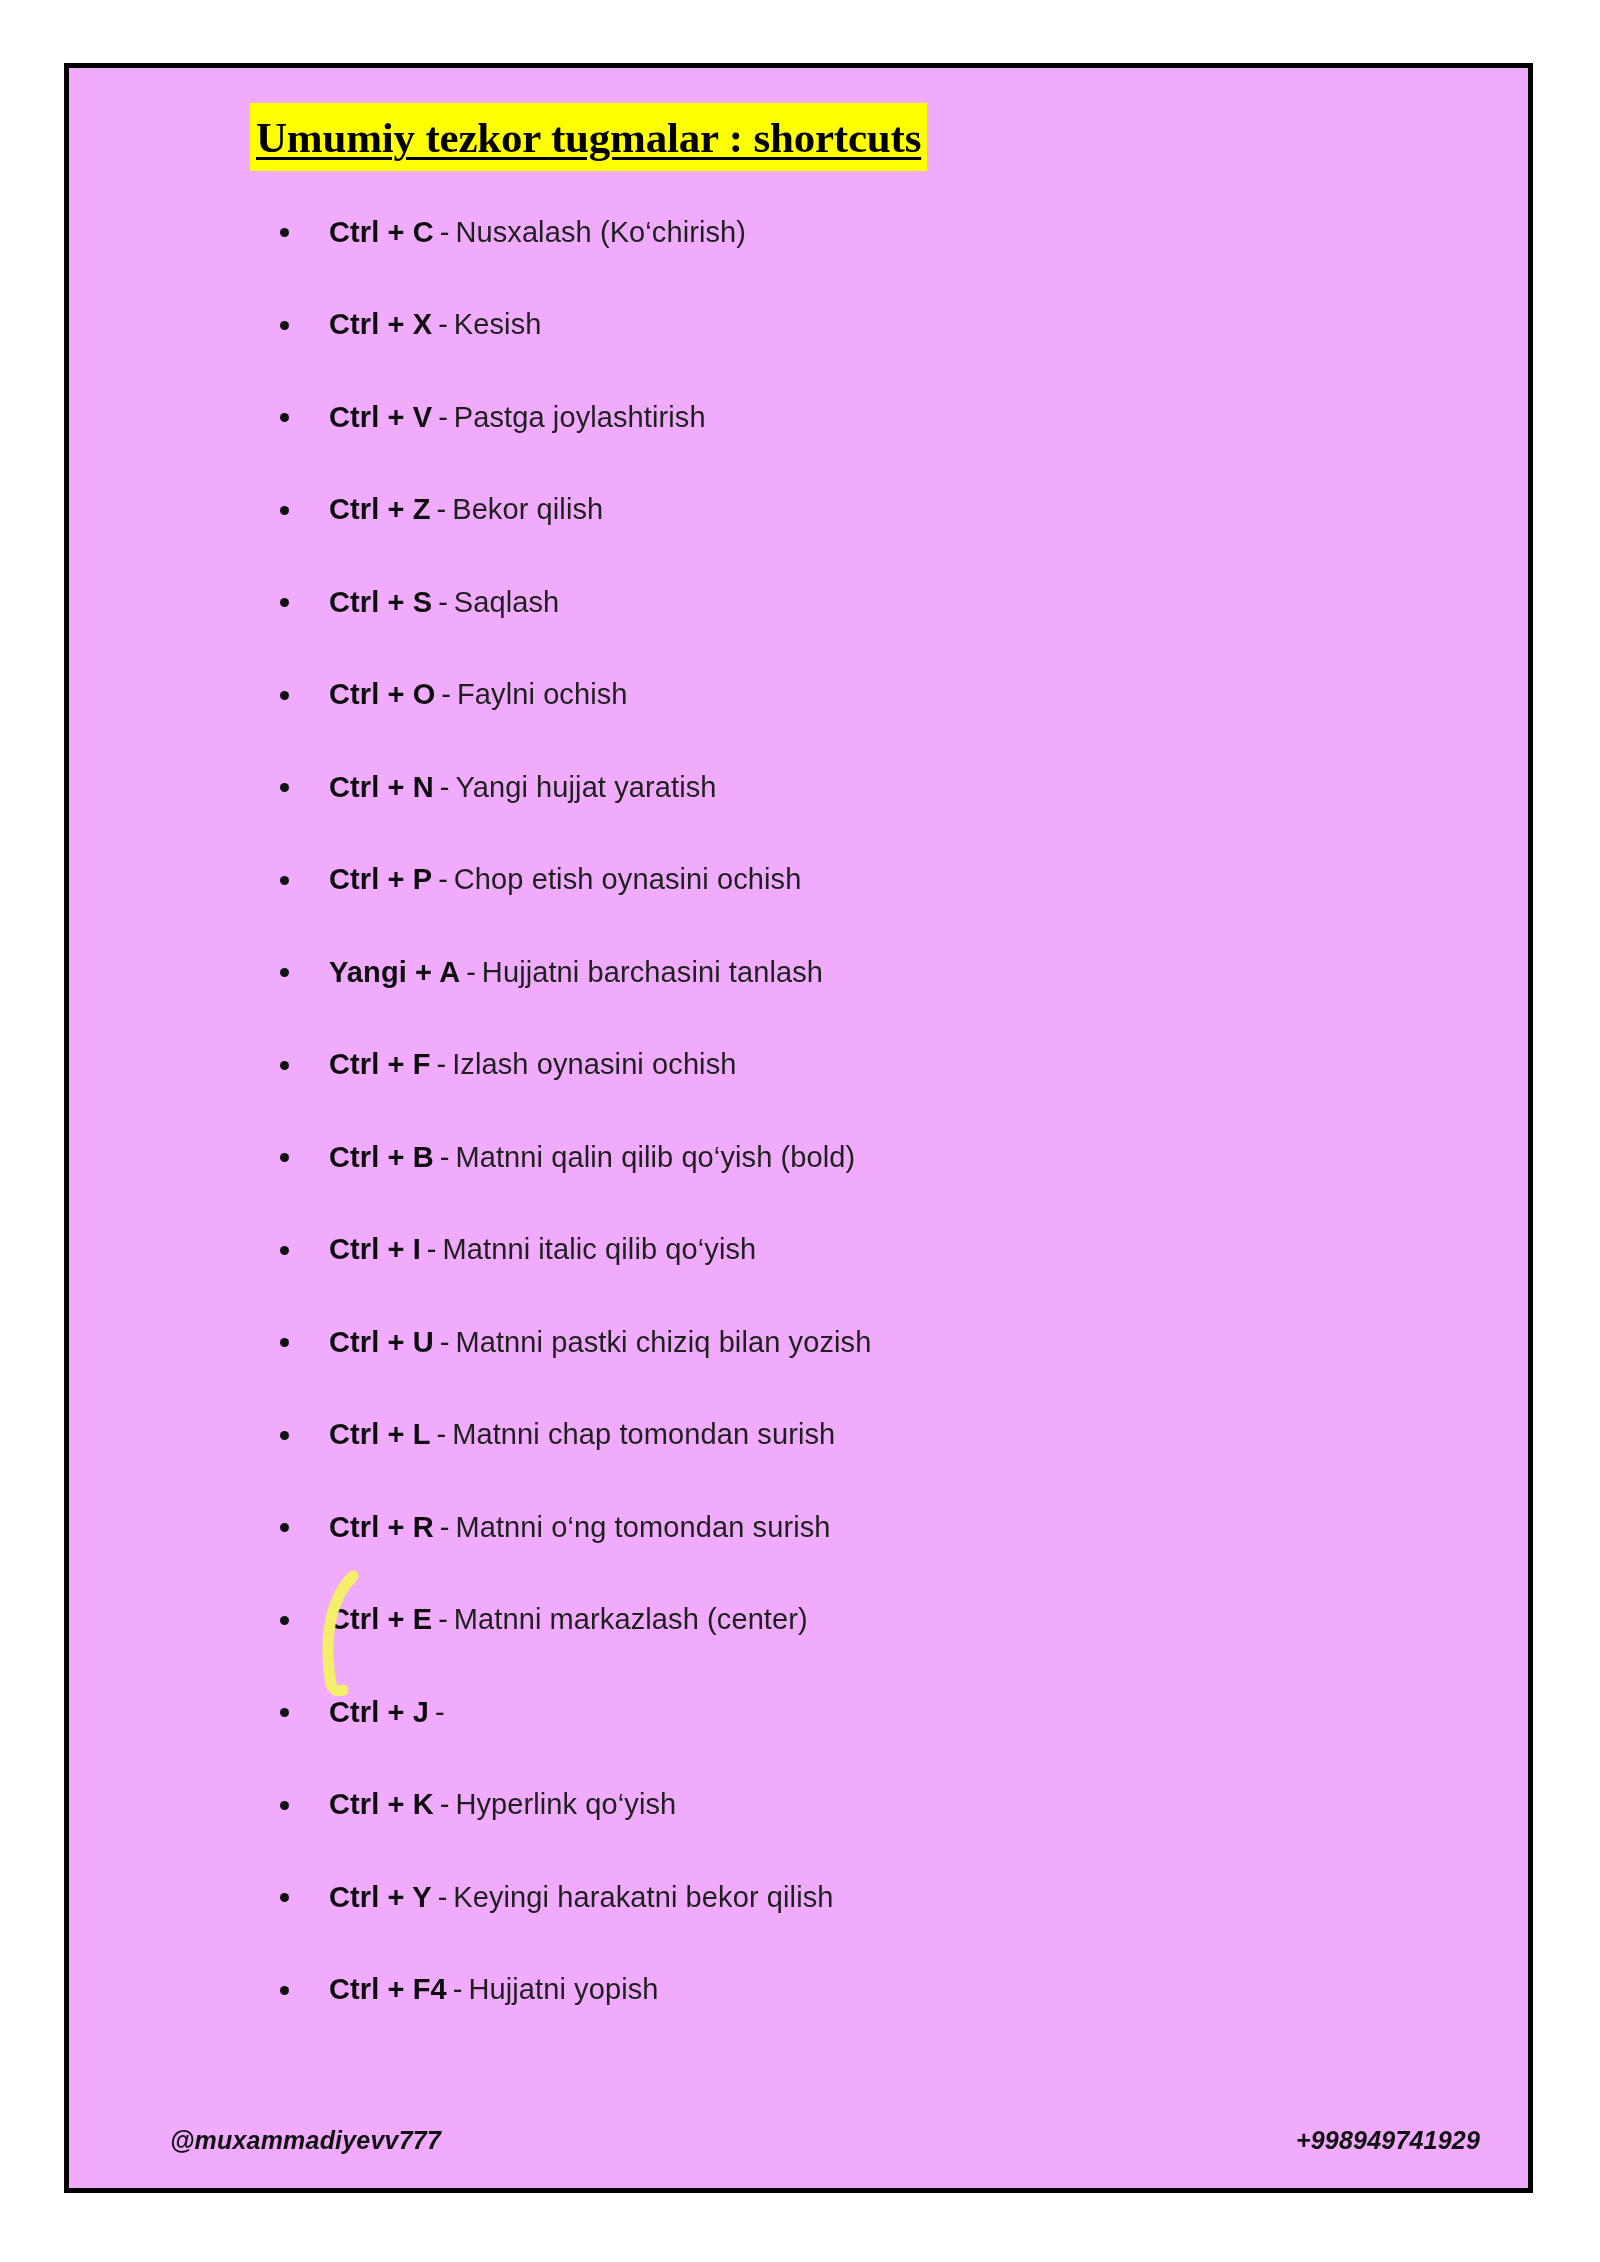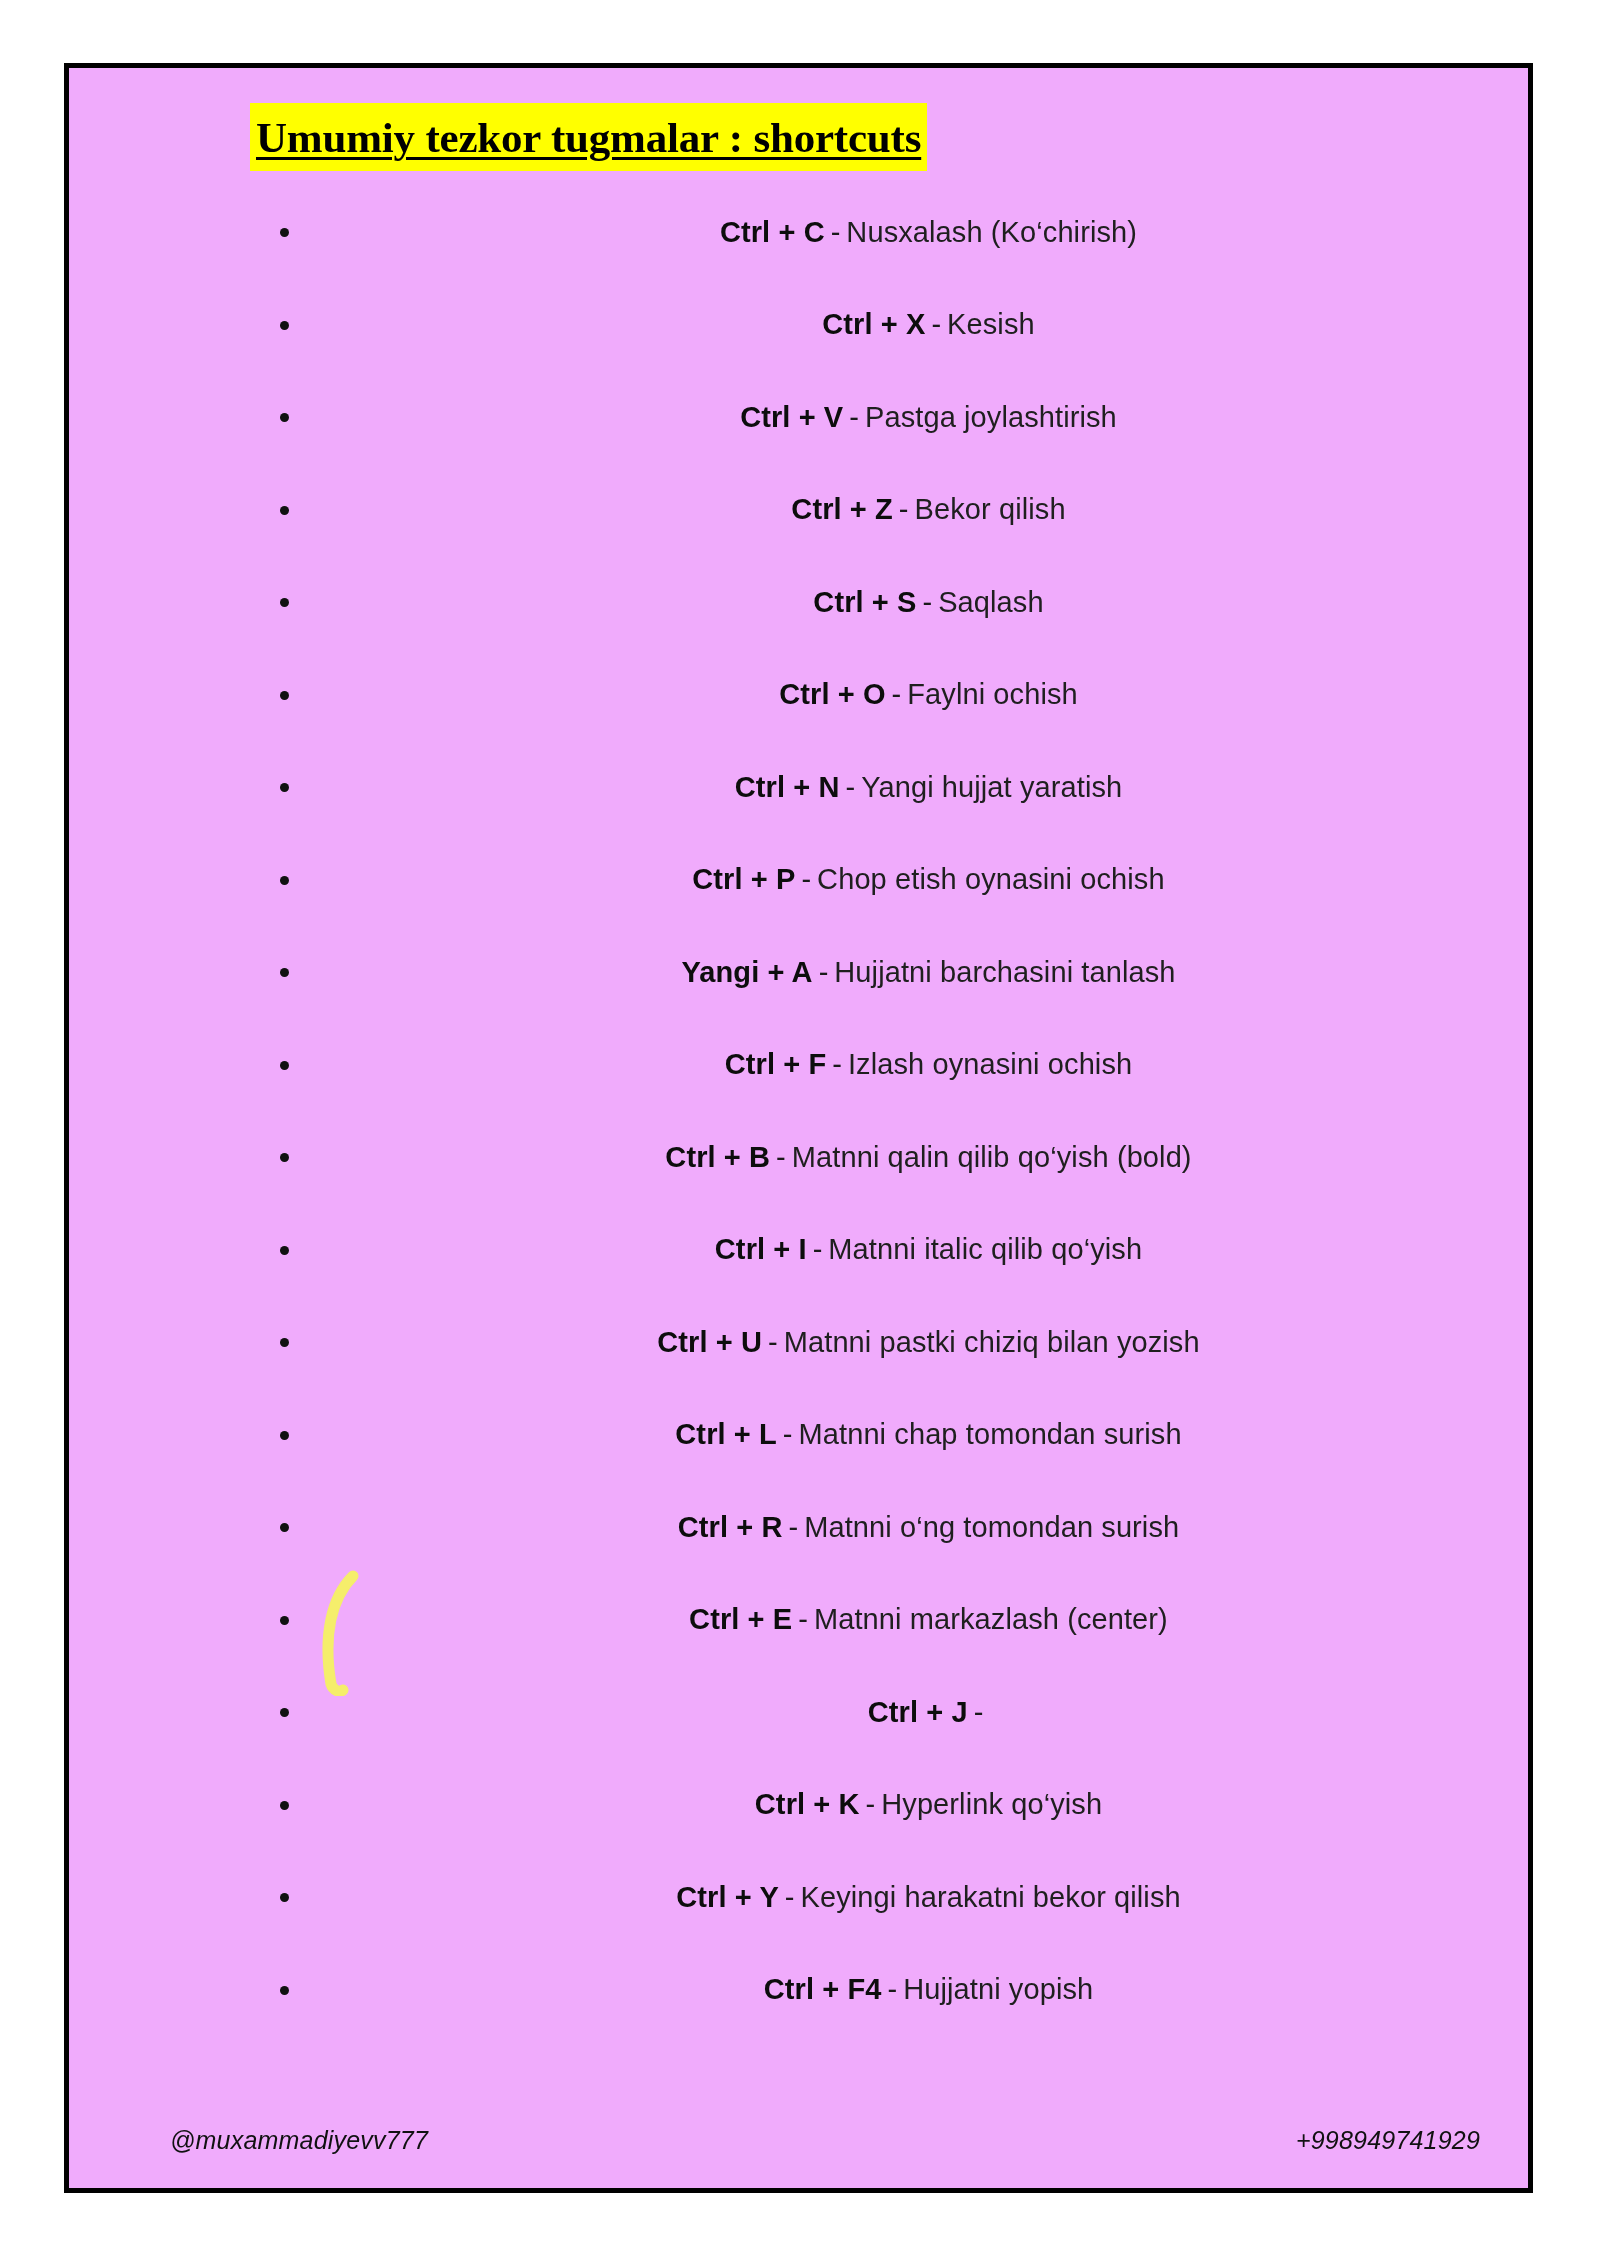--- a/index.html
+++ b/index.html
@@ -61,21 +61,20 @@
     margin: 0;
     padding: 0;
   }
   .shortcut-item {
     position: relative;
     height: 92.5px;
     padding-left: 260px;
     display: flex;
     align-items: center;
     white-space: nowrap;
-    justify-content: center;
   }
   .bullet-dot {
     position: absolute;
     left: 211px;
     top: 50%;
     width: 9px;
     height: 9px;
     margin-top: -4px;
     border-radius: 50%;
     background: #111111;
@@ -112,20 +111,21 @@
 
   
   #footer {
     position: absolute;
     left: 101px;
     right: 48px;
     bottom: 33px;
     display: flex;
     justify-content: space-between;
     align-items: center;
+    font-weight: bold;
   }
   .footer-text {
     font-family: "Liberation Sans", sans-serif;
     font-style: italic;
     font-size: 25px;
     color: #111111;
     letter-spacing: 0.2px;
     white-space: nowrap;
   }
 </style>

